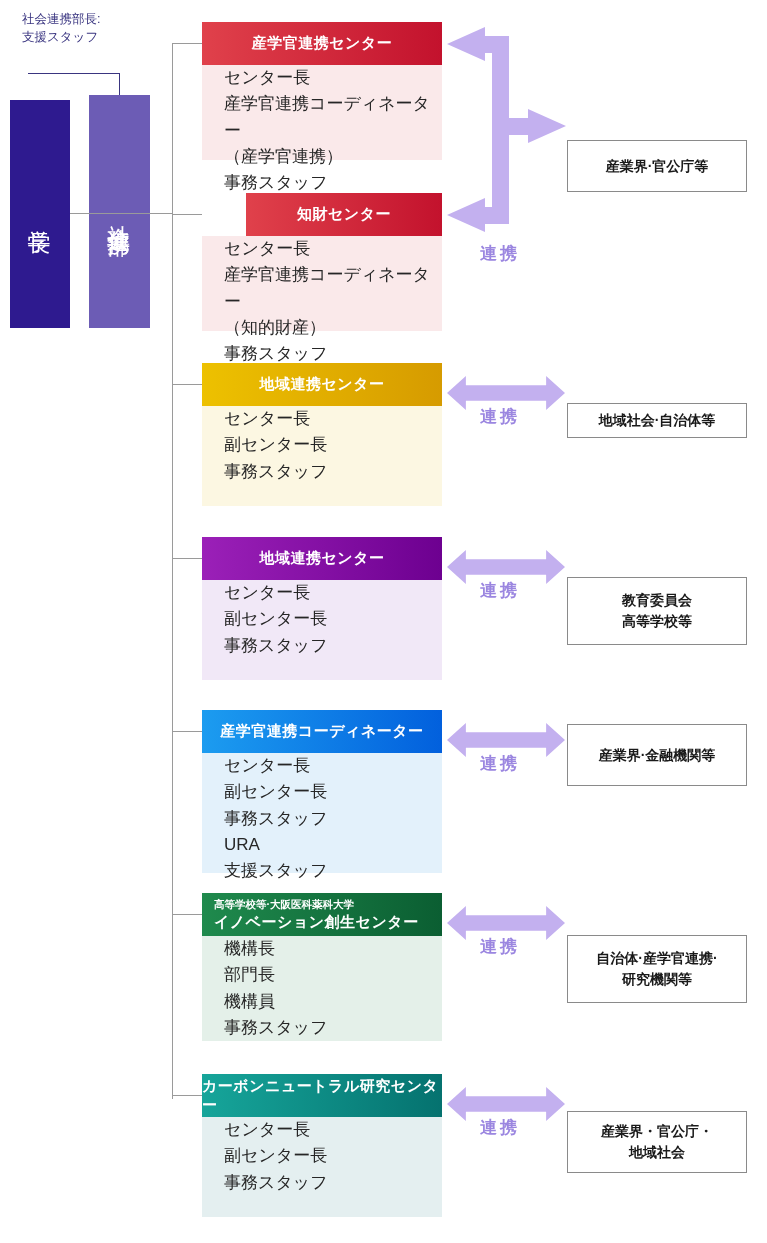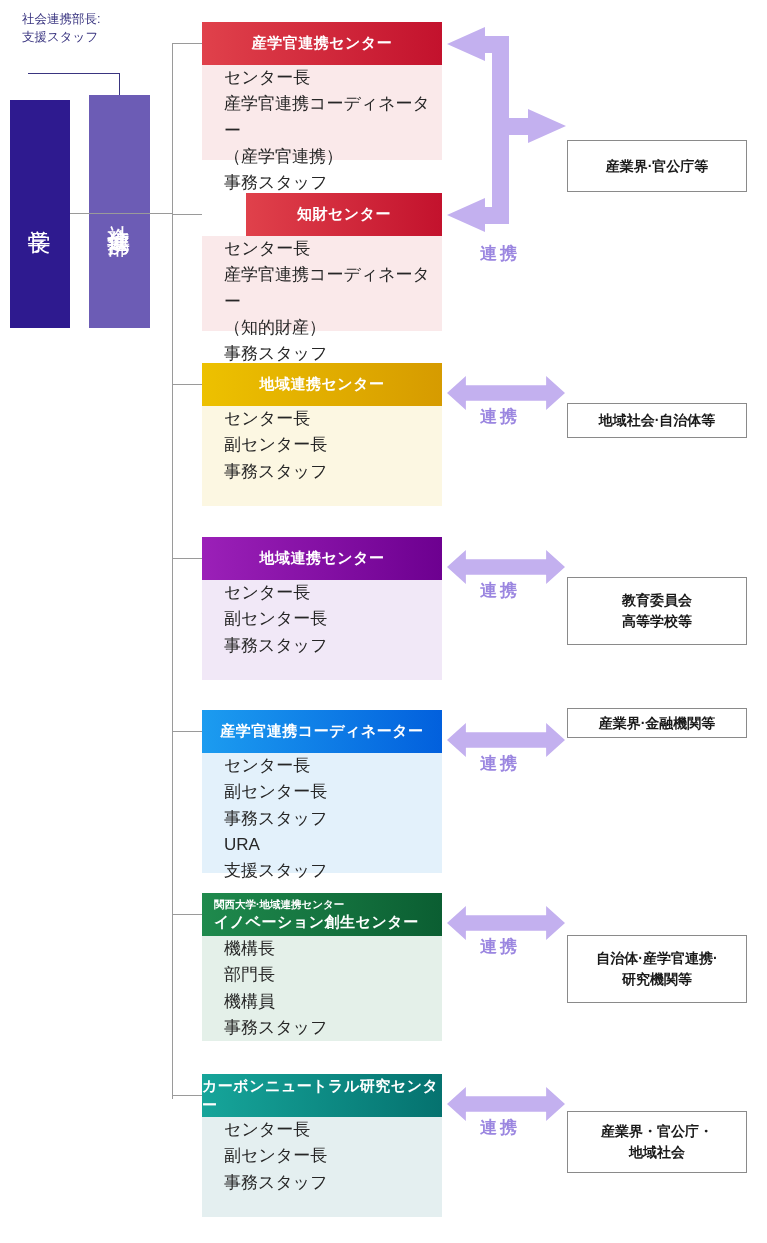--- a/index.html
+++ b/index.html
@@ -245,42 +245,42 @@
         </div>
         <div class="unit-body" style="background: rgb(227, 241, 251); height: 120px;">センター長
 副センター長
 事務スタッフ
 URA
 支援スタッフ</div>
       </div>
       <div class="unit-branch" style="top: 914px;"></div>
       <div class="unit" style="top: 893px;">
         <div class="unit-head two-line" style="background: linear-gradient(to right, rgb(31, 138, 77), rgb(11, 94, 50));">
-          <div class="sub">関西大学·地域連携センター</div>
+          <div class="sub">高等学校等·大阪医科薬科大学</div>
           <div class="main2">イノベーション創生センター</div>
         </div>
         <div class="unit-body" style="background: rgb(228, 240, 233); height: 105px;">機構長
 部門長
 機構員
 事務スタッフ</div>
       </div>
       <div class="unit-branch" style="top: 1095px;"></div>
       <div class="unit" style="top: 1074px;">
         <div class="unit-head" style="background: linear-gradient(to right, rgb(22, 165, 154), rgb(5, 114, 111));">
           <div>カーボンニュートラル研究センター</div>
         </div>
         <div class="unit-body" style="background: rgb(228, 239, 240); height: 100px;">センター長
 副センター長
 事務スタッフ</div>
       </div>
       <div class="partner" style="top: 100px; height: 52px;">産業界·官公庁等</div>
       <div class="partner" style="top: 363px; height: 35px;">地域社会·自治体等</div>
       <div class="partner" style="top: 537px; height: 68px;">教育委員会
 高等学校等</div>
-      <div class="partner" style="top: 668px; height: 30px;">産業界·金融機関等</div>
+      <div class="partner" style="top: 684px; height: 62px;">産業界·金融機関等</div>
       <div class="partner" style="top: 895px; height: 68px;">自治体·産学官連携·
 研究機関等</div>
       <div class="partner" style="top: 1071px; height: 62px;">産業界・官公庁・
 地域社会</div>
       <div class="fork-stem" style="left: 492px; top: 36px; width: 17px; height: 188px;"></div>
       <div class="fork-stem" style="left: 485px; top: 36px; width: 24px; height: 17px;"></div>
       <div class="fork-left-head" style="left: 447px; top: 27px;"></div>
       <div class="fork-stem" style="left: 485px; top: 207px; width: 24px; height: 17px;"></div>
       <div class="fork-left-head" style="left: 447px; top: 198px;"></div>
       <div class="fork-stem" style="left: 492px; top: 118px; width: 38px; height: 17px;"></div>

